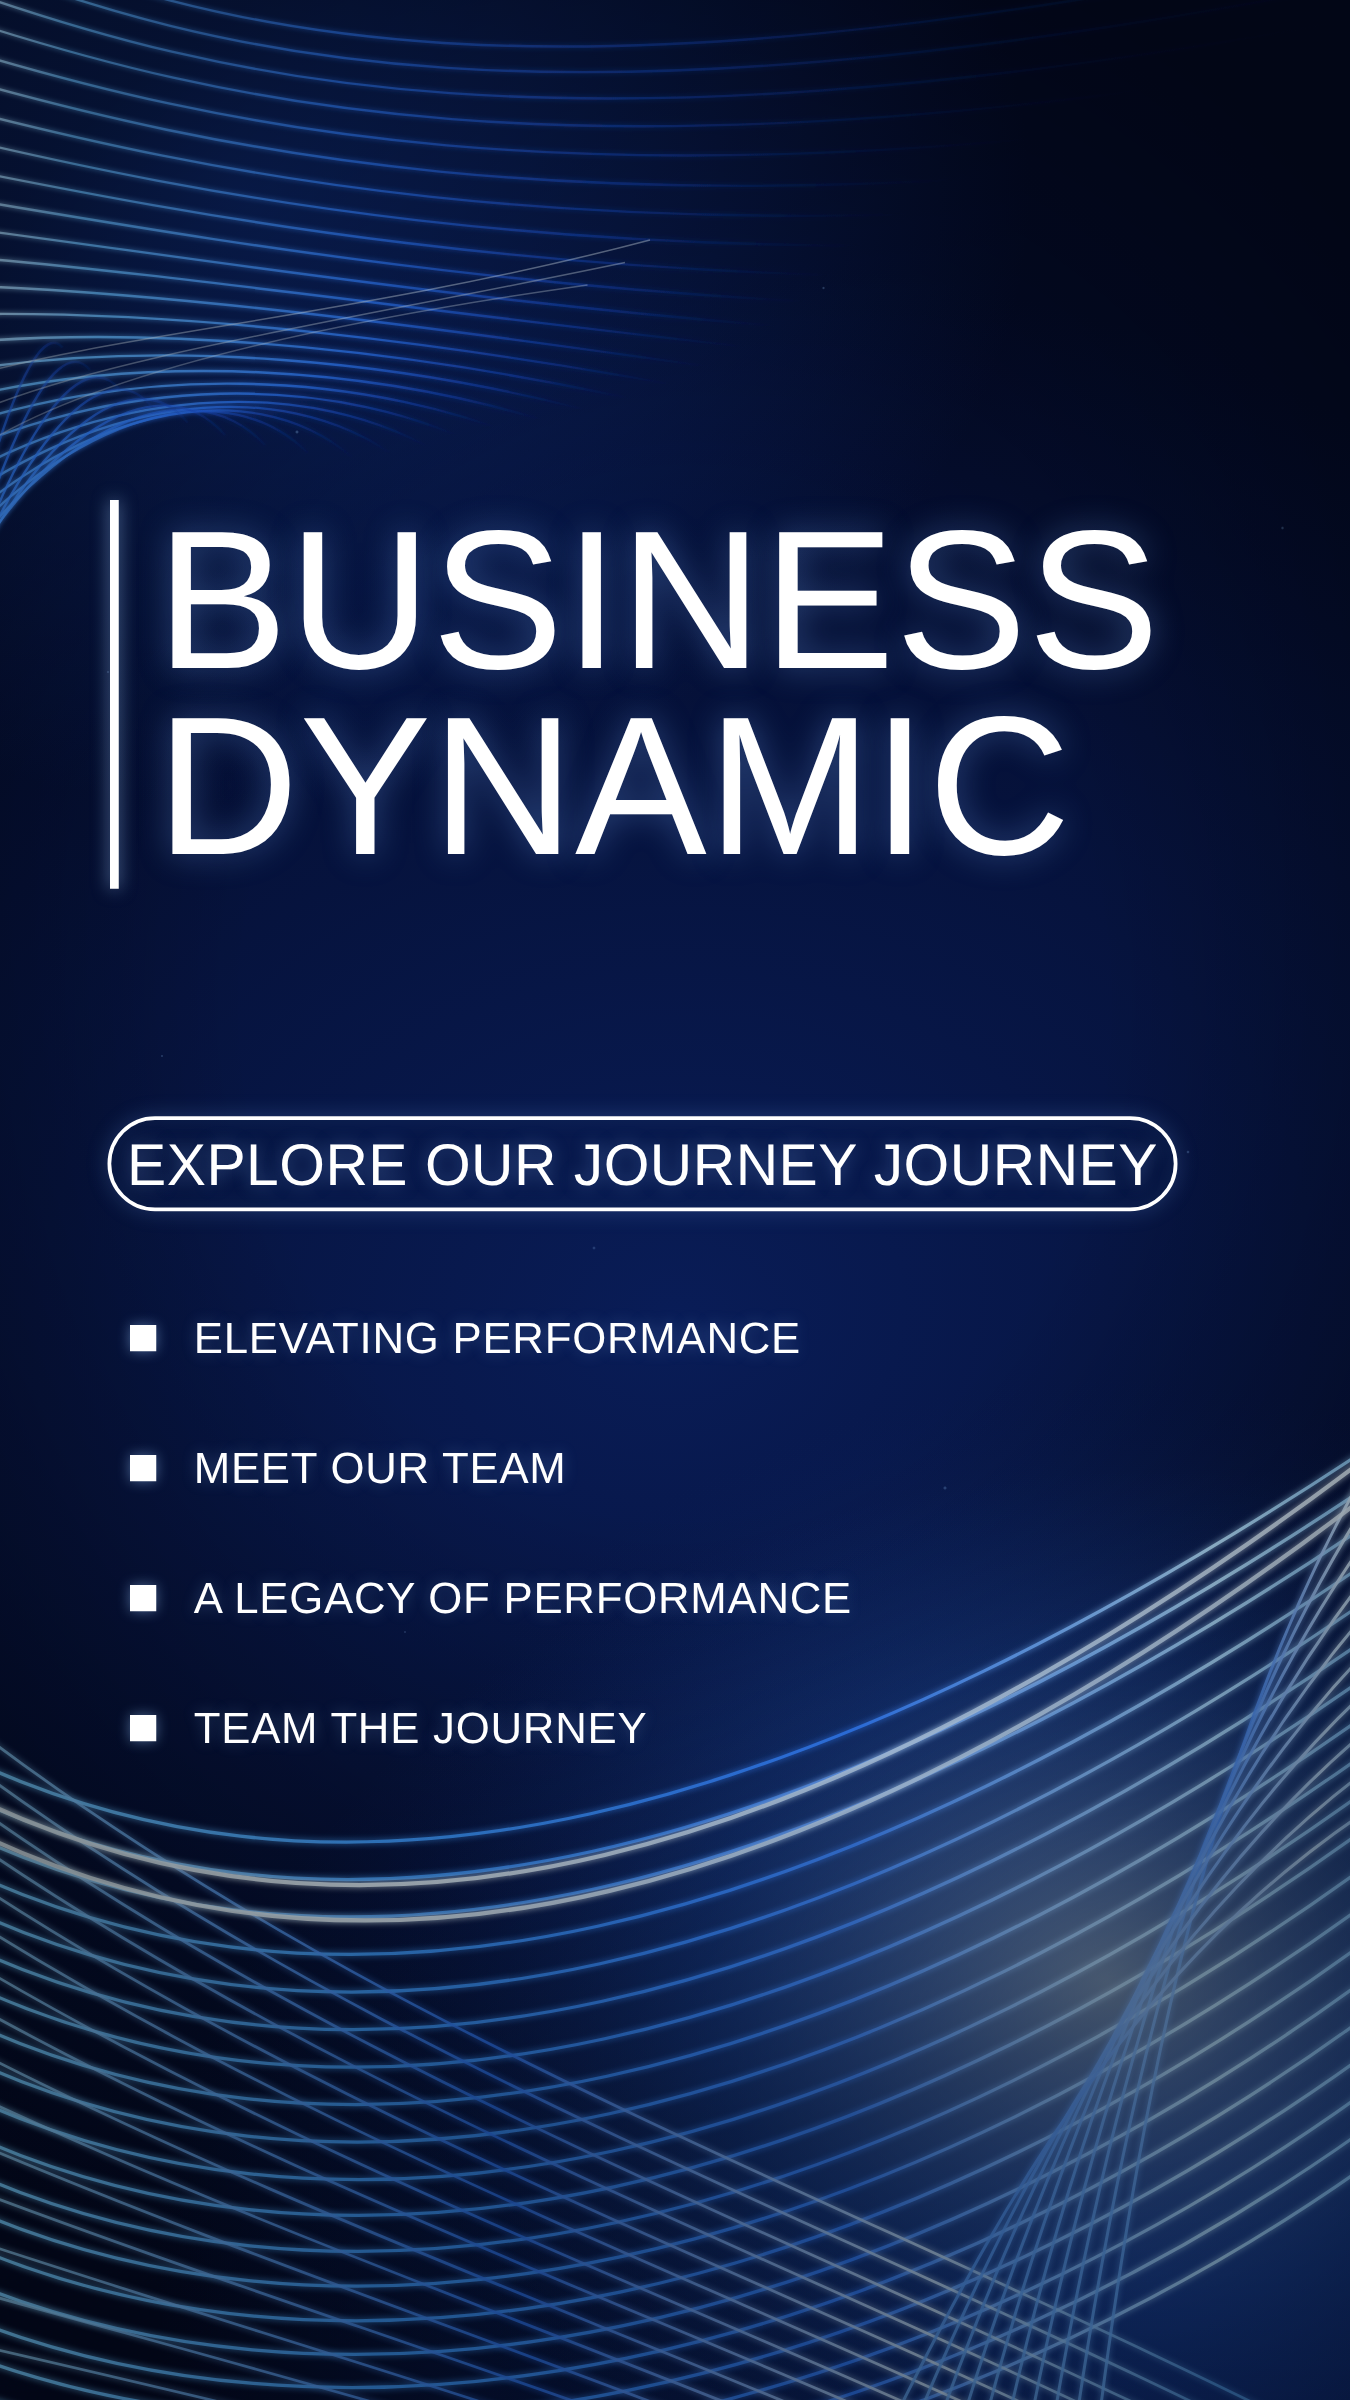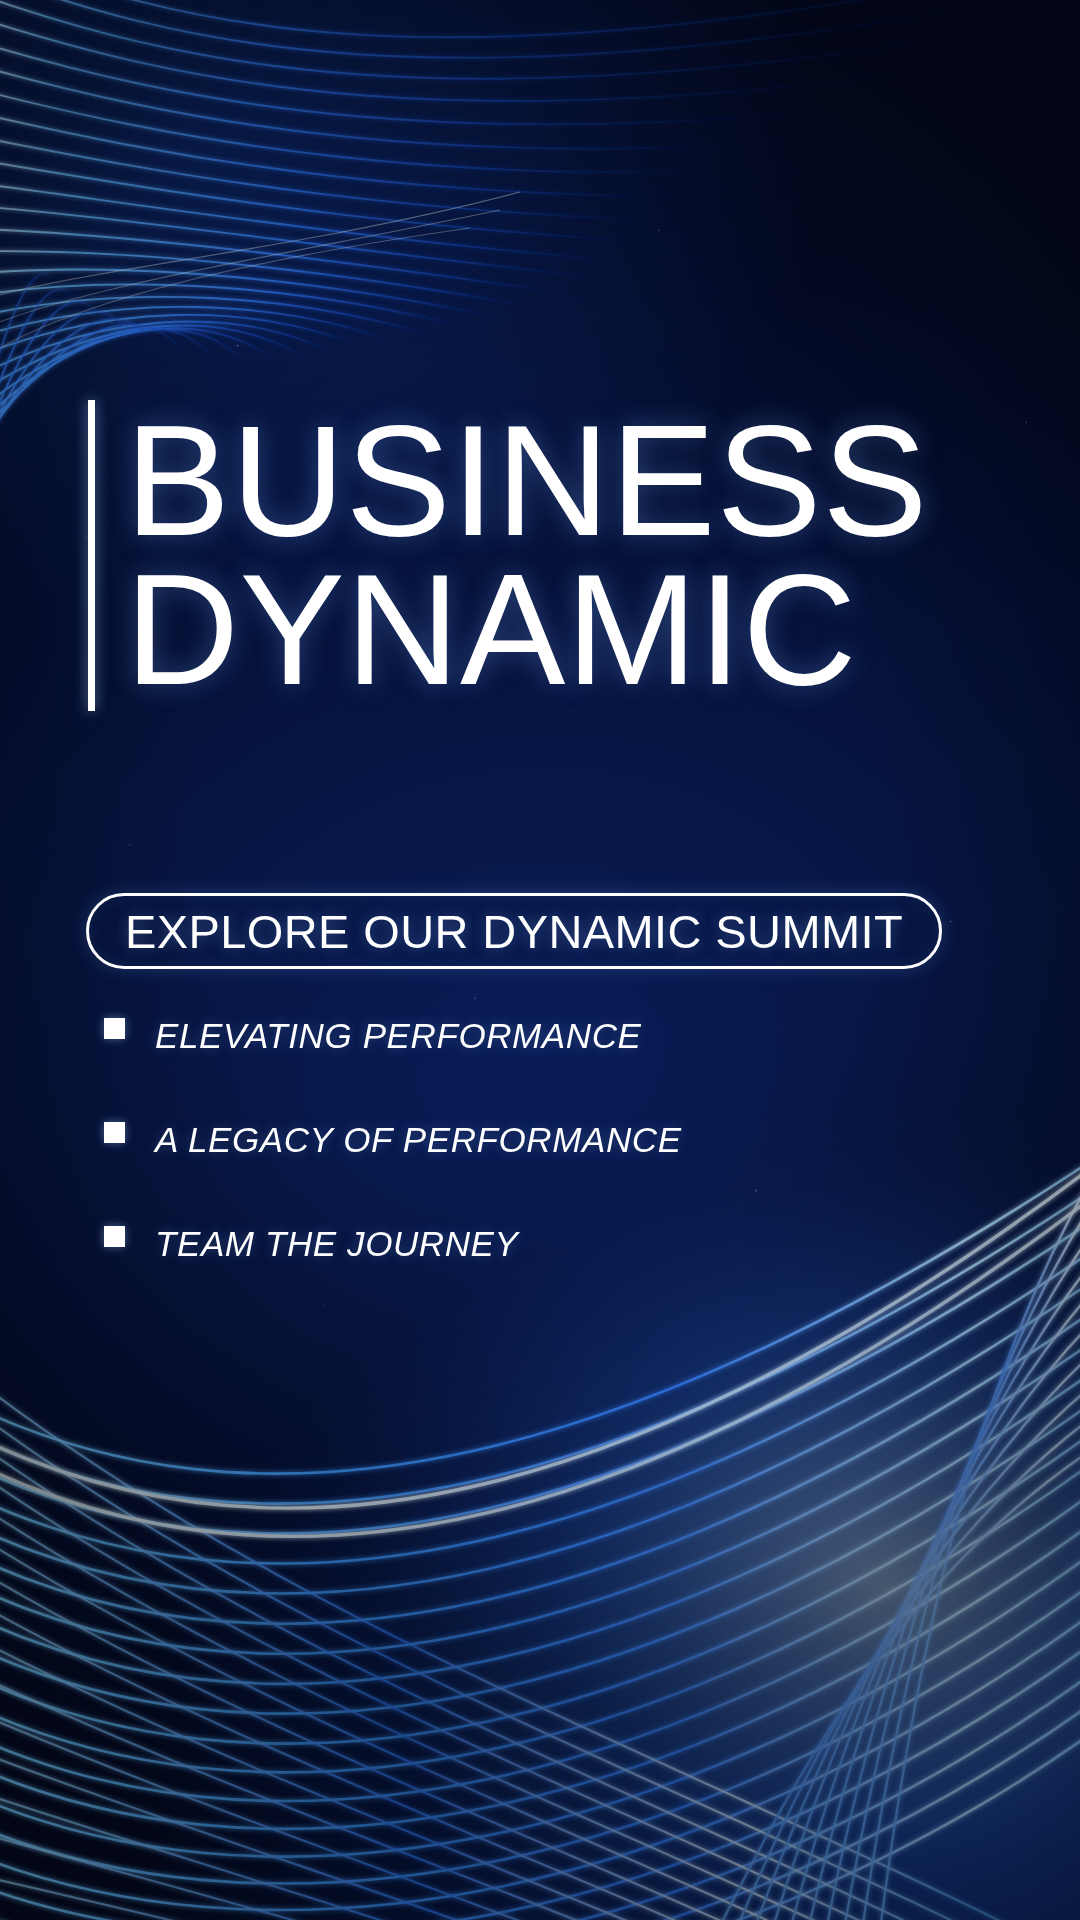--- a/index.html
+++ b/index.html
@@ -126,22 +126,22 @@
   }
 
   .bullets {
     position: absolute;
     left: 104px;
     top: 1018px;
     width: 840px;
   }
   .bullet-row {
     display: flex;
+    align-items: center;
     height: 104px;
-    font-style: italic;
   }
   .bullet-mark {
     width: 21px;
     height: 21px;
     background: #ffffff;
     flex: 0 0 auto;
     margin-right: 30px;
     box-shadow: 0 0 10px rgba(150,200,255,0.45);
   }
   .bullet-label {
@@ -316,30 +316,34 @@
 
     <div class="title-block">
       <div class="title-bar"></div>
       <div class="title-lines">
         <div class="title-line">BUSINESS</div>
         <div class="title-line">DYNAMIC</div>
       </div>
     </div>
 
     <div class="cta">
-      <span class="cta-label">EXPLORE OUR DYNAMIC SUMMIT</span>
+      <span class="cta-label">EXPLORE OUR JOURNEY JOURNEY</span>
     </div>
 
     <div class="bullets">
 
       <div class="bullet-row">
         <span class="bullet-mark"></span>
         <span class="bullet-label">ELEVATING PERFORMANCE</span>
       </div>
 
+      <div class="bullet-row">
+        <span class="bullet-mark"></span>
+        <span class="bullet-label">MEET OUR TEAM</span>
+      </div>
 
       <div class="bullet-row">
         <span class="bullet-mark"></span>
         <span class="bullet-label">A LEGACY OF PERFORMANCE</span>
       </div>
 
       <div class="bullet-row">
         <span class="bullet-mark"></span>
         <span class="bullet-label">TEAM THE JOURNEY</span>
       </div>

